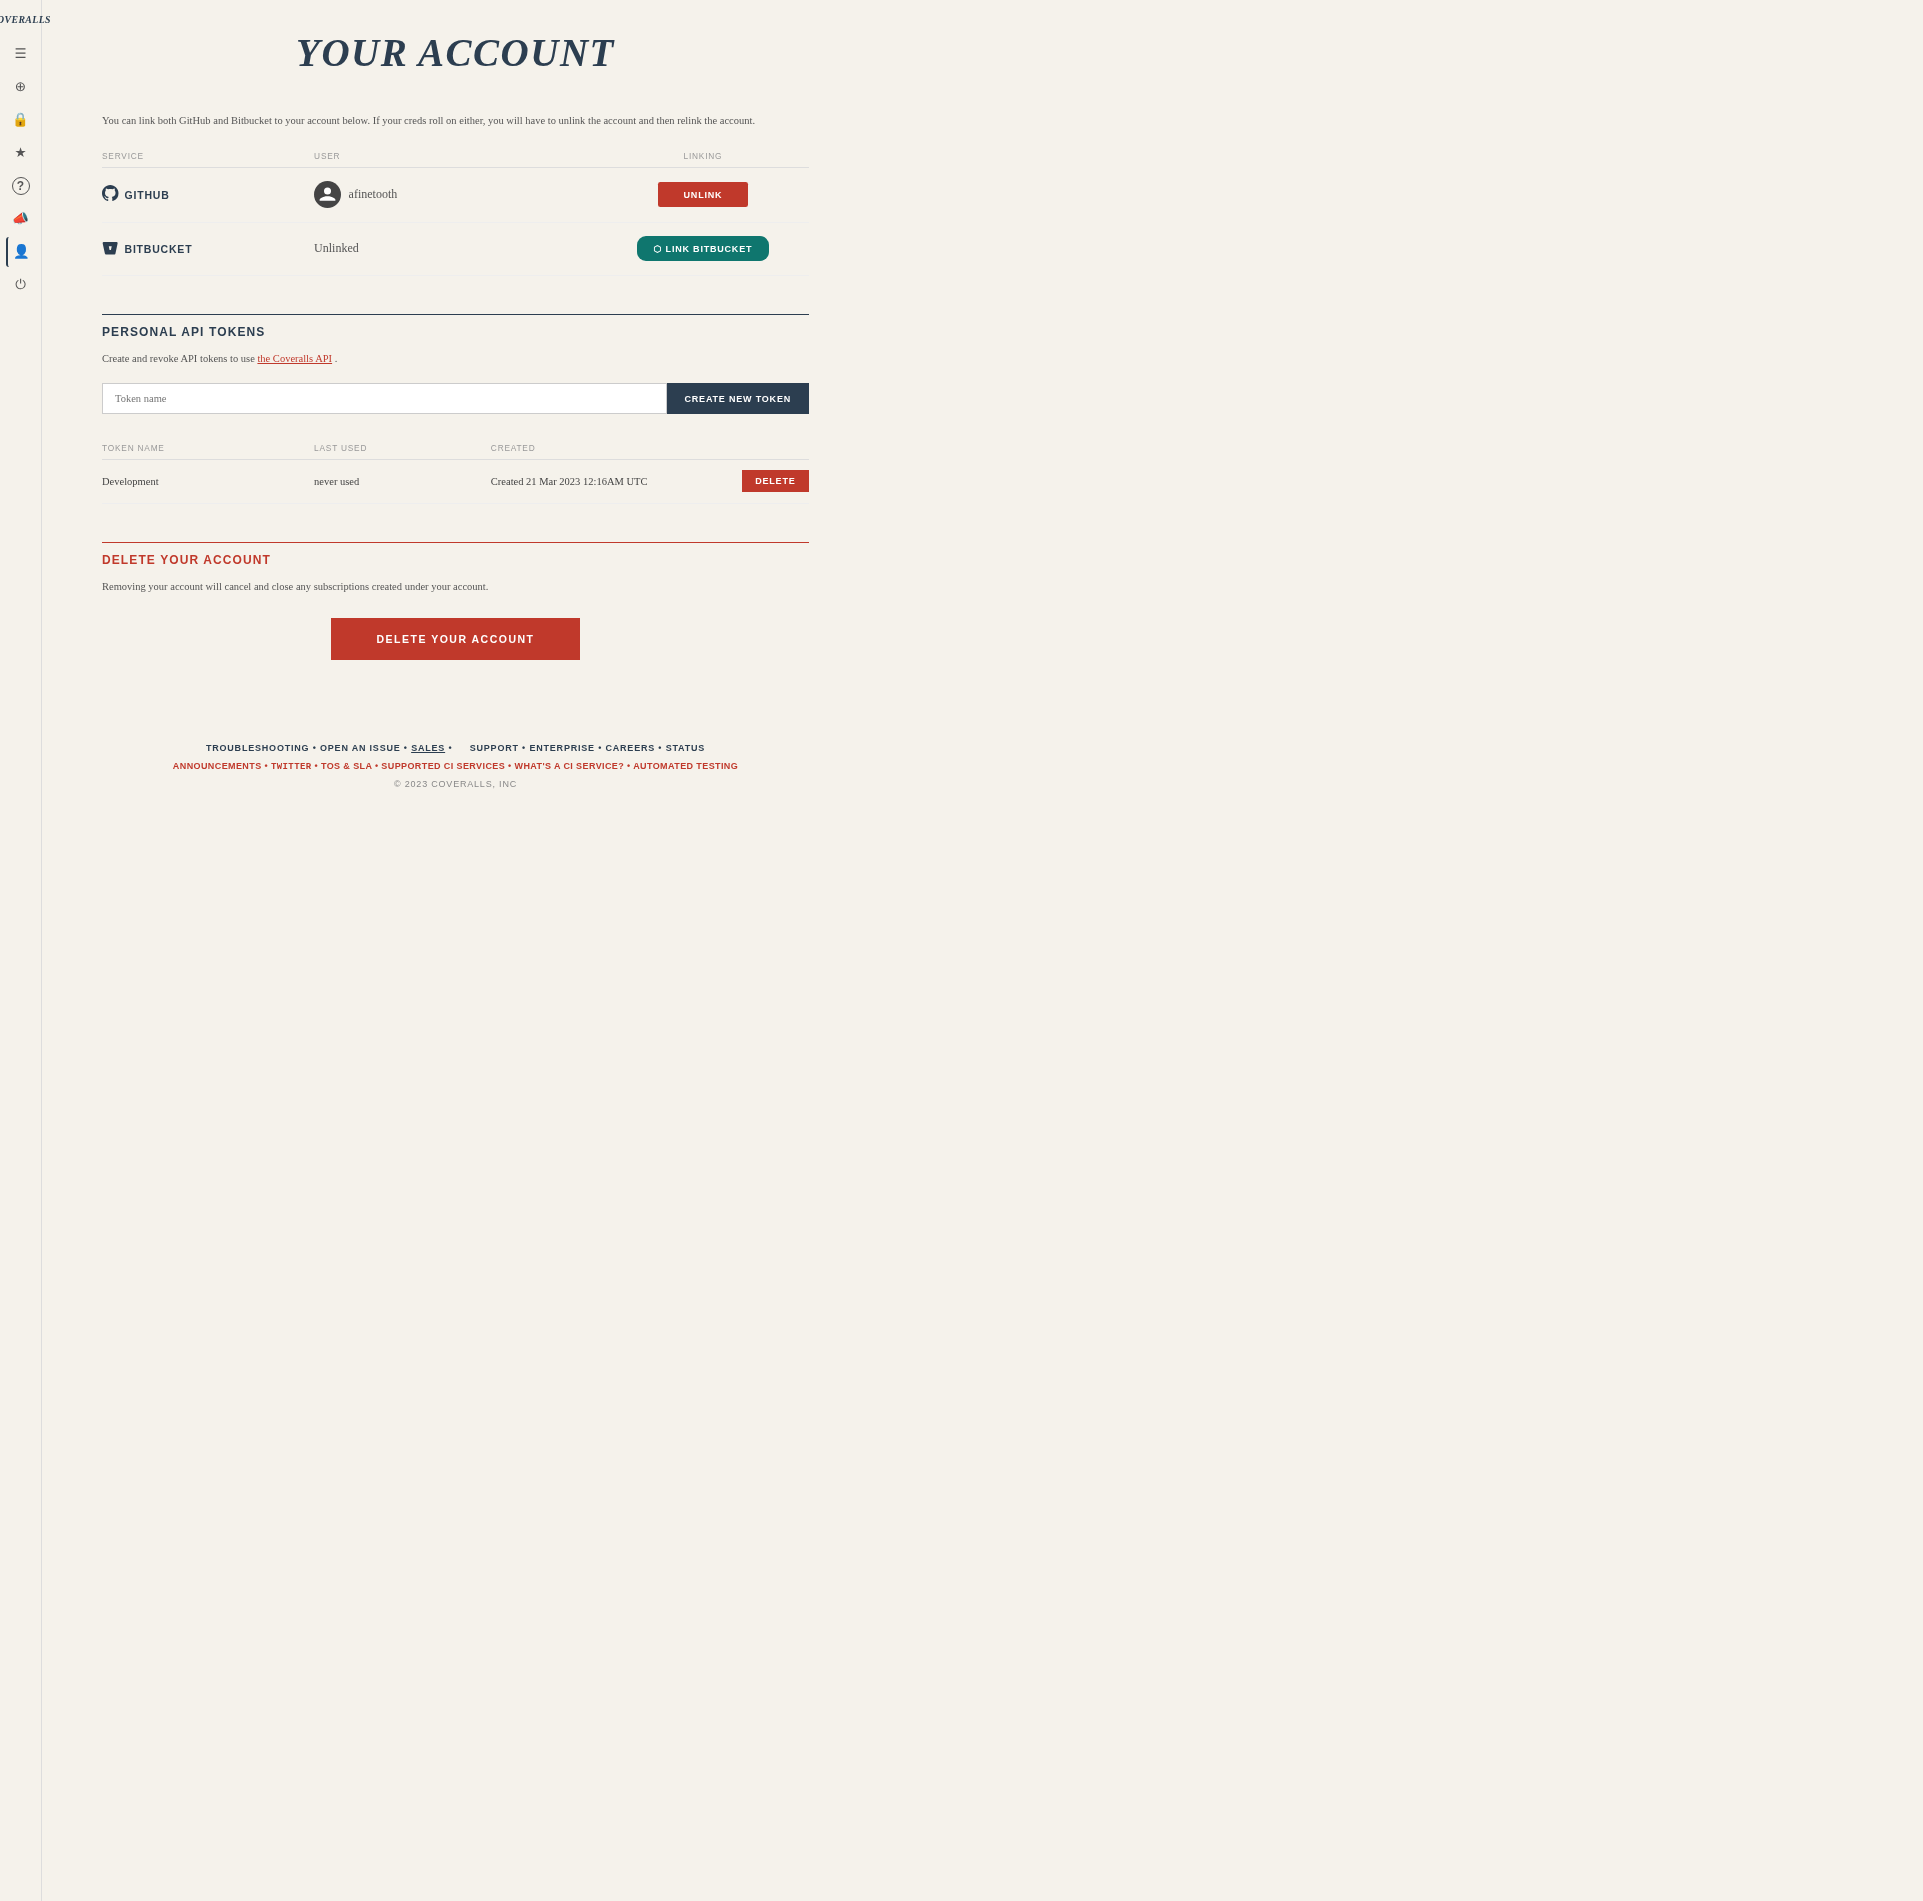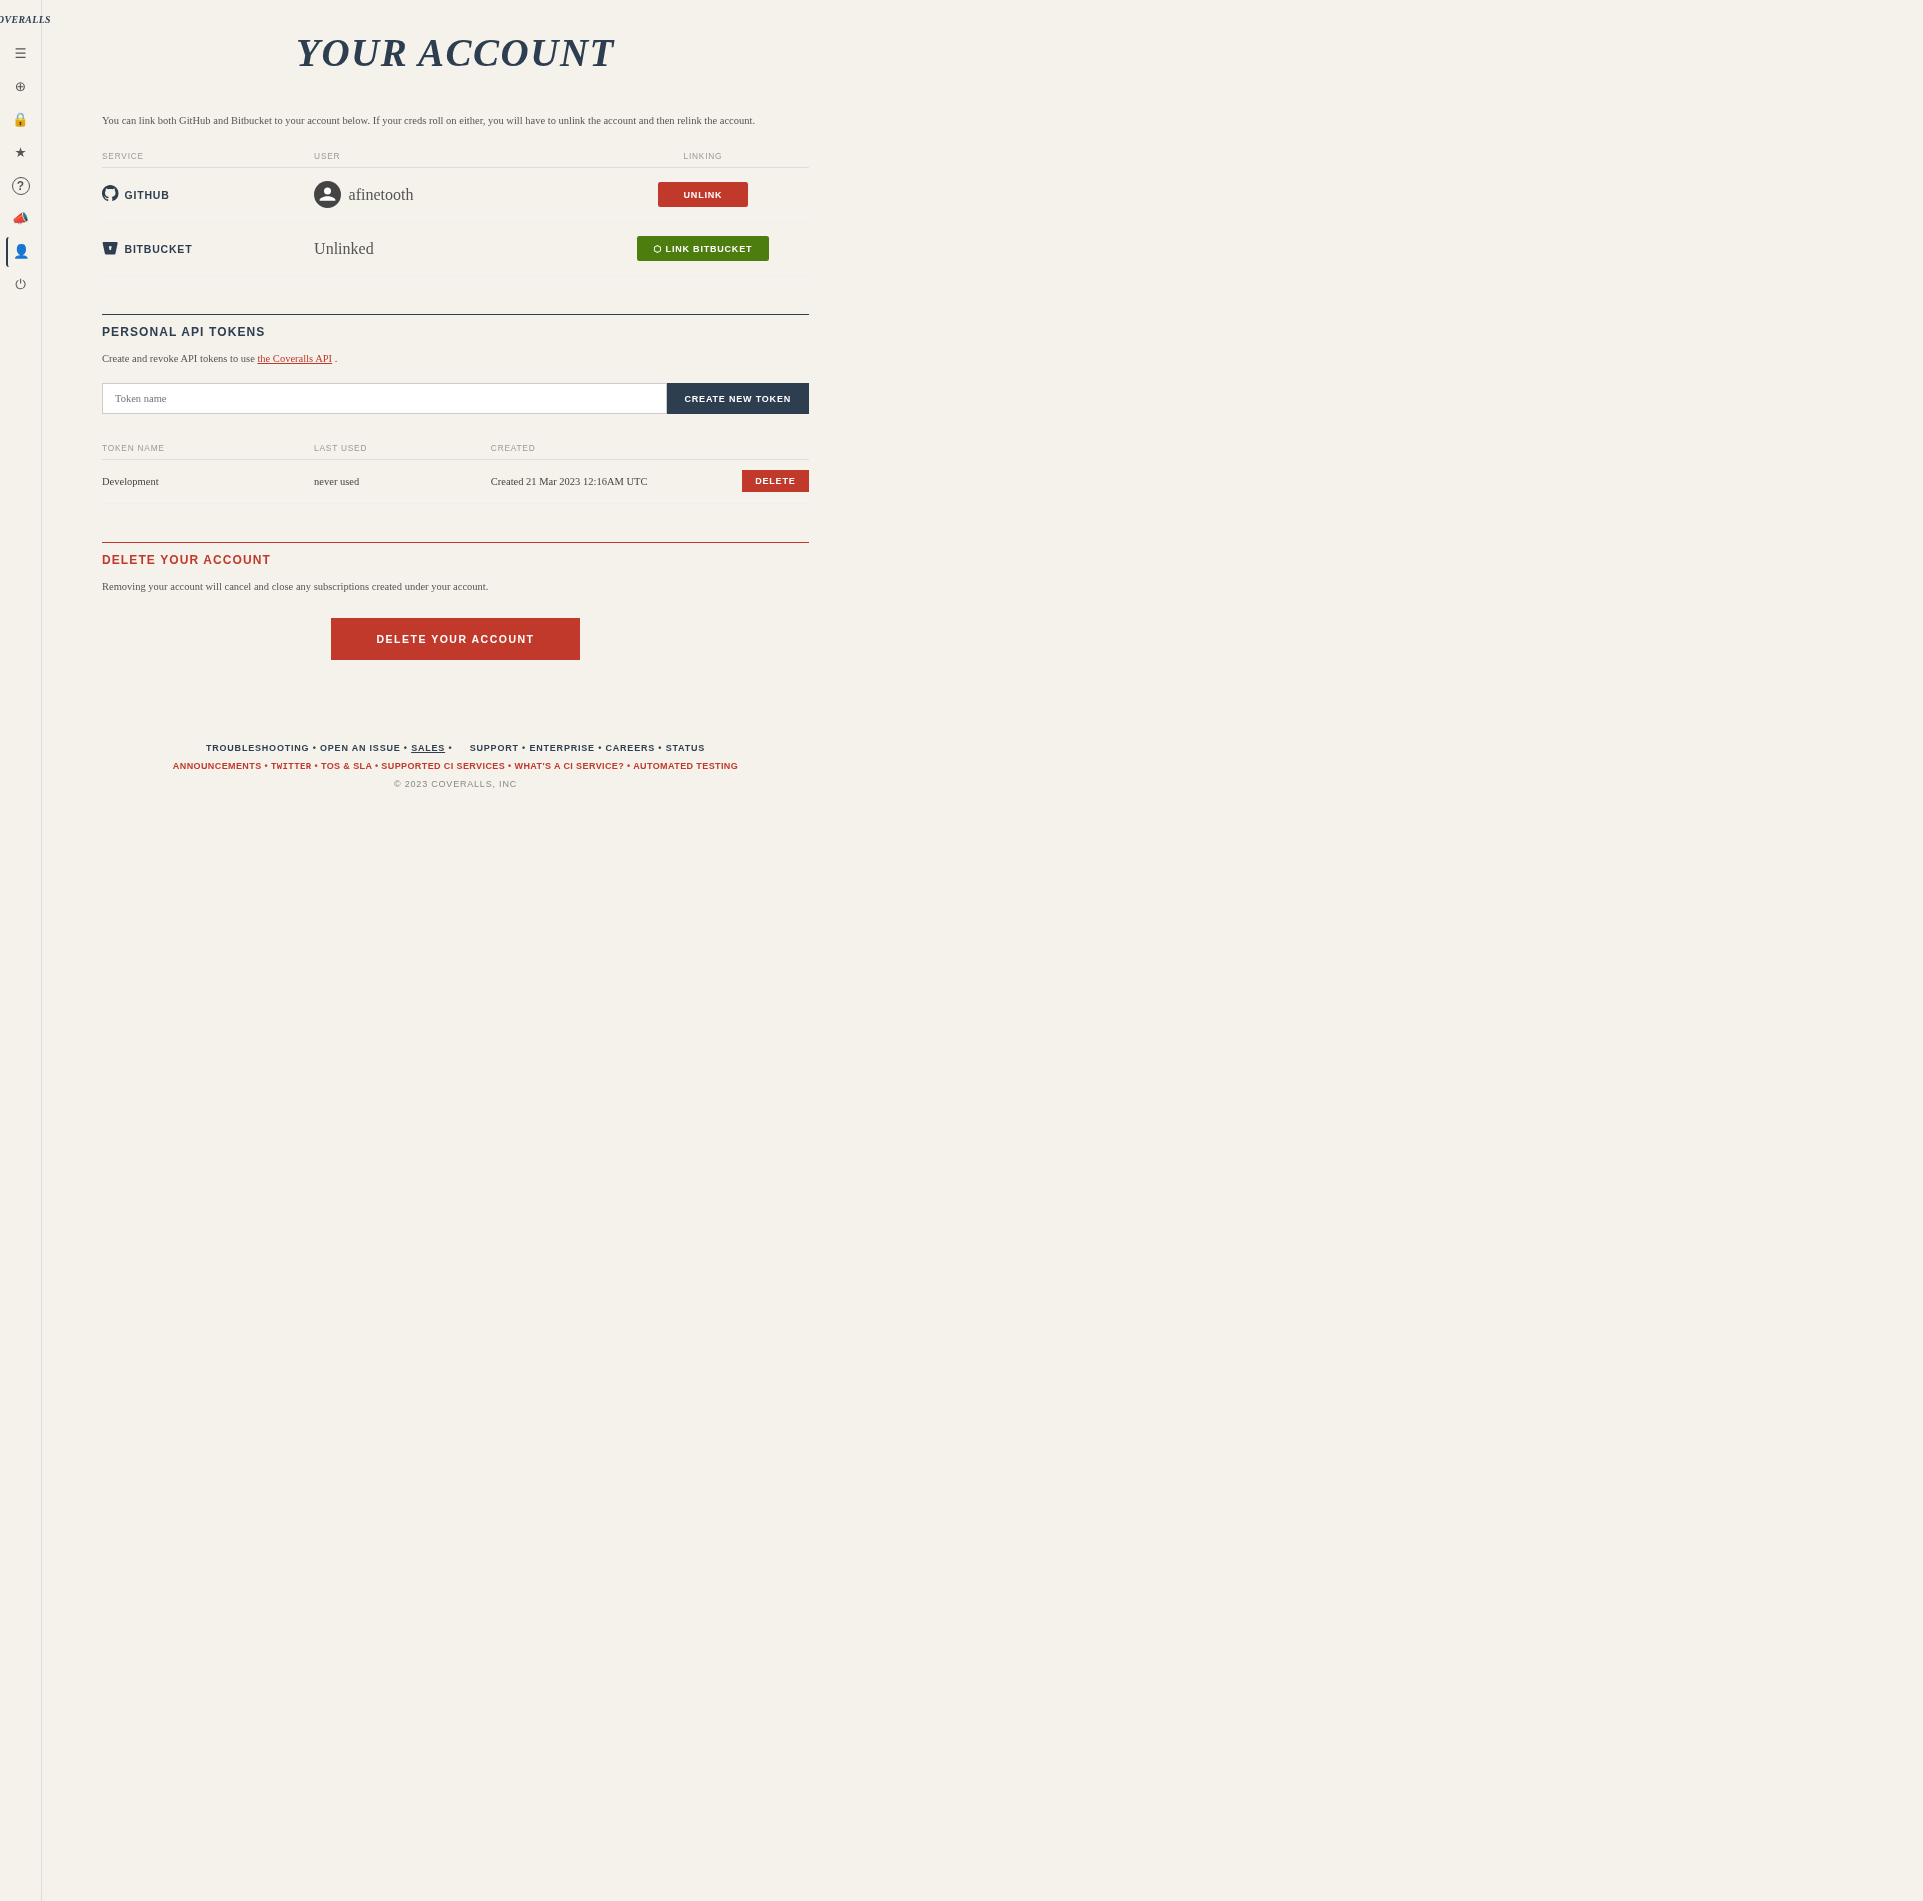--- a/index.html
+++ b/index.html
@@ -139,21 +139,21 @@
       font-family: Arial, sans-serif;
       font-size: 10.5px;
       letter-spacing: 0.8px;
       color: #2c3e50;
     }
 
     .service-user {
       display: flex;
       align-items: center;
       gap: 7.5px;
-      font-size: 16px;
+      font-size: 12px;
       color: #555;
     }
 
     .user-avatar {
       width: 27px;
       height: 27px;
       border-radius: 50%;
       background: #555;
       overflow: hidden;
       display: flex;
@@ -176,23 +176,24 @@
       border-radius: 2.3px;
     }
 
     .btn-unlink {
       background-color: #c0392b;
       color: white;
       min-width: 90px;
     }
 
     .btn-link-bitbucket {
-      background-color: #4d7c0f;
+      background-color: #0f766e;
       color: white;
       min-width: 120px;
+      border-radius: 9px;
     }
 
     .btn-link-gitlab {
       background-color: #5a7a3a;
       color: white;
       min-width: 120px;
     }
 
     
     .token-input-row {

